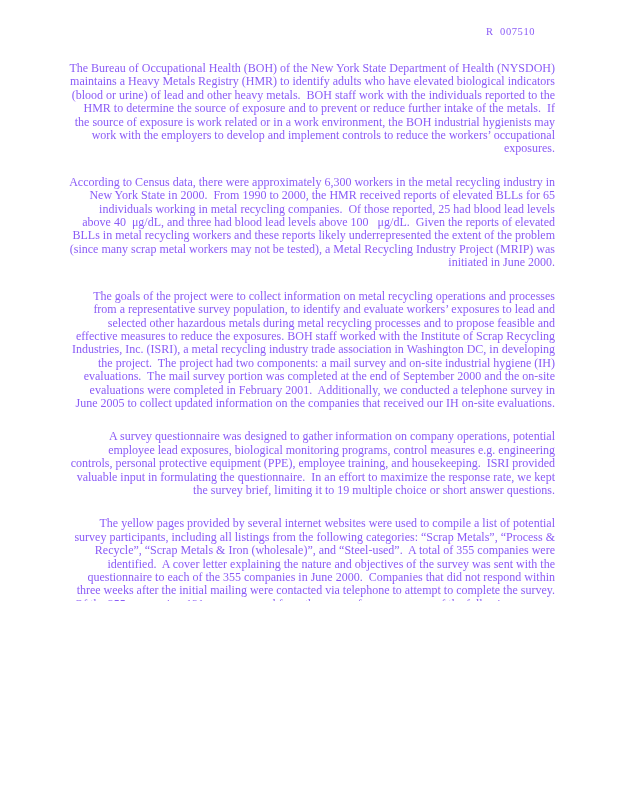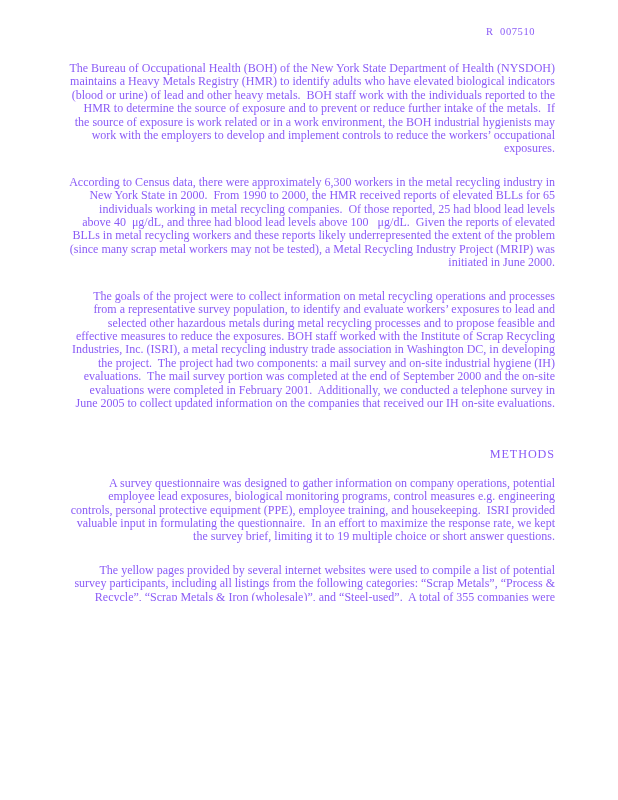--- a/index.html
+++ b/index.html
@@ -64,21 +64,20 @@
   <div class="ref-number">R  007510</div>
 
   <div class="content">
 
     <p class="para">The Bureau of Occupational Health (BOH) of the New York State Department of Health (NYSDOH) maintains a Heavy Metals Registry (HMR) to identify adults who have elevated biological indicators (blood or urine) of lead and other heavy metals.  BOH staff work with the individuals reported to the HMR to determine the source of exposure and to prevent or reduce further intake of the metals.  If the source of exposure is work related or in a work environment, the BOH industrial hygienists may work with the employers to develop and implement controls to reduce the workers’ occupational exposures.</p>
 
     <p class="para">According to Census data, there were approximately 6,300 workers in the metal recycling industry in New York State in 2000.  From 1990 to 2000, the HMR received reports of elevated BLLs for 65 individuals working in metal recycling companies.  Of those reported, 25 had blood lead levels above 40  μg/dL, and three had blood lead levels above 100   μg/dL.  Given the reports of elevated BLLs in metal recycling workers and these reports likely underrepresented the extent of the problem (since many scrap metal workers may not be tested), a Metal Recycling Industry Project (MRIP) was initiated in June 2000.</p>
 
     <p class="para">The goals of the project were to collect information on metal recycling operations and processes from a representative survey population, to identify and evaluate workers’ exposures to lead and selected other hazardous metals during metal recycling processes and to propose feasible and effective measures to reduce the exposures. BOH staff worked with the Institute of Scrap Recycling Industries, Inc. (ISRI), a metal recycling industry trade association in Washington DC, in developing the project.  The project had two components: a mail survey and on-site industrial hygiene (IH) evaluations.  The mail survey portion was completed at the end of September 2000 and the on-site evaluations were completed in February 2001.  Additionally, we conducted a telephone survey in June 2005 to collect updated information on the companies that received our IH on-site evaluations.</p>
 
-    <h2 class="methods-heading">METHODS</h2>
 
 
     <p class="para">A survey questionnaire was designed to gather information on company operations, potential employee lead exposures, biological monitoring programs, control measures e.g. engineering controls, personal protective equipment (PPE), employee training, and housekeeping.  ISRI provided valuable input in formulating the questionnaire.  In an effort to maximize the response rate, we kept the survey brief, limiting it to 19 multiple choice or short answer questions.</p>
 
     <p class="para">The yellow pages provided by several internet websites were used to compile a list of potential survey participants, including all listings from the following categories: “Scrap Metals”, “Process &amp; Recycle”, “Scrap Metals &amp; Iron (wholesale)”, and “Steel-used”.  A total of 355 companies were identified.  A cover letter explaining the nature and objectives of the survey was sent with the questionnaire to each of the 355 companies in June 2000.  Companies that did not respond within three weeks after the initial mailing were contacted via telephone to attempt to complete the survey.  Of the 355 companies, 131 were removed from the survey for one or more of the following reasons: (1) not having a valid mailing address or phone number; (2) not in business; or (3) not in the metal recycling business.  The final survey population was thus</p>
 
   </div>
 
   <div class="page-number">8</div>
 

